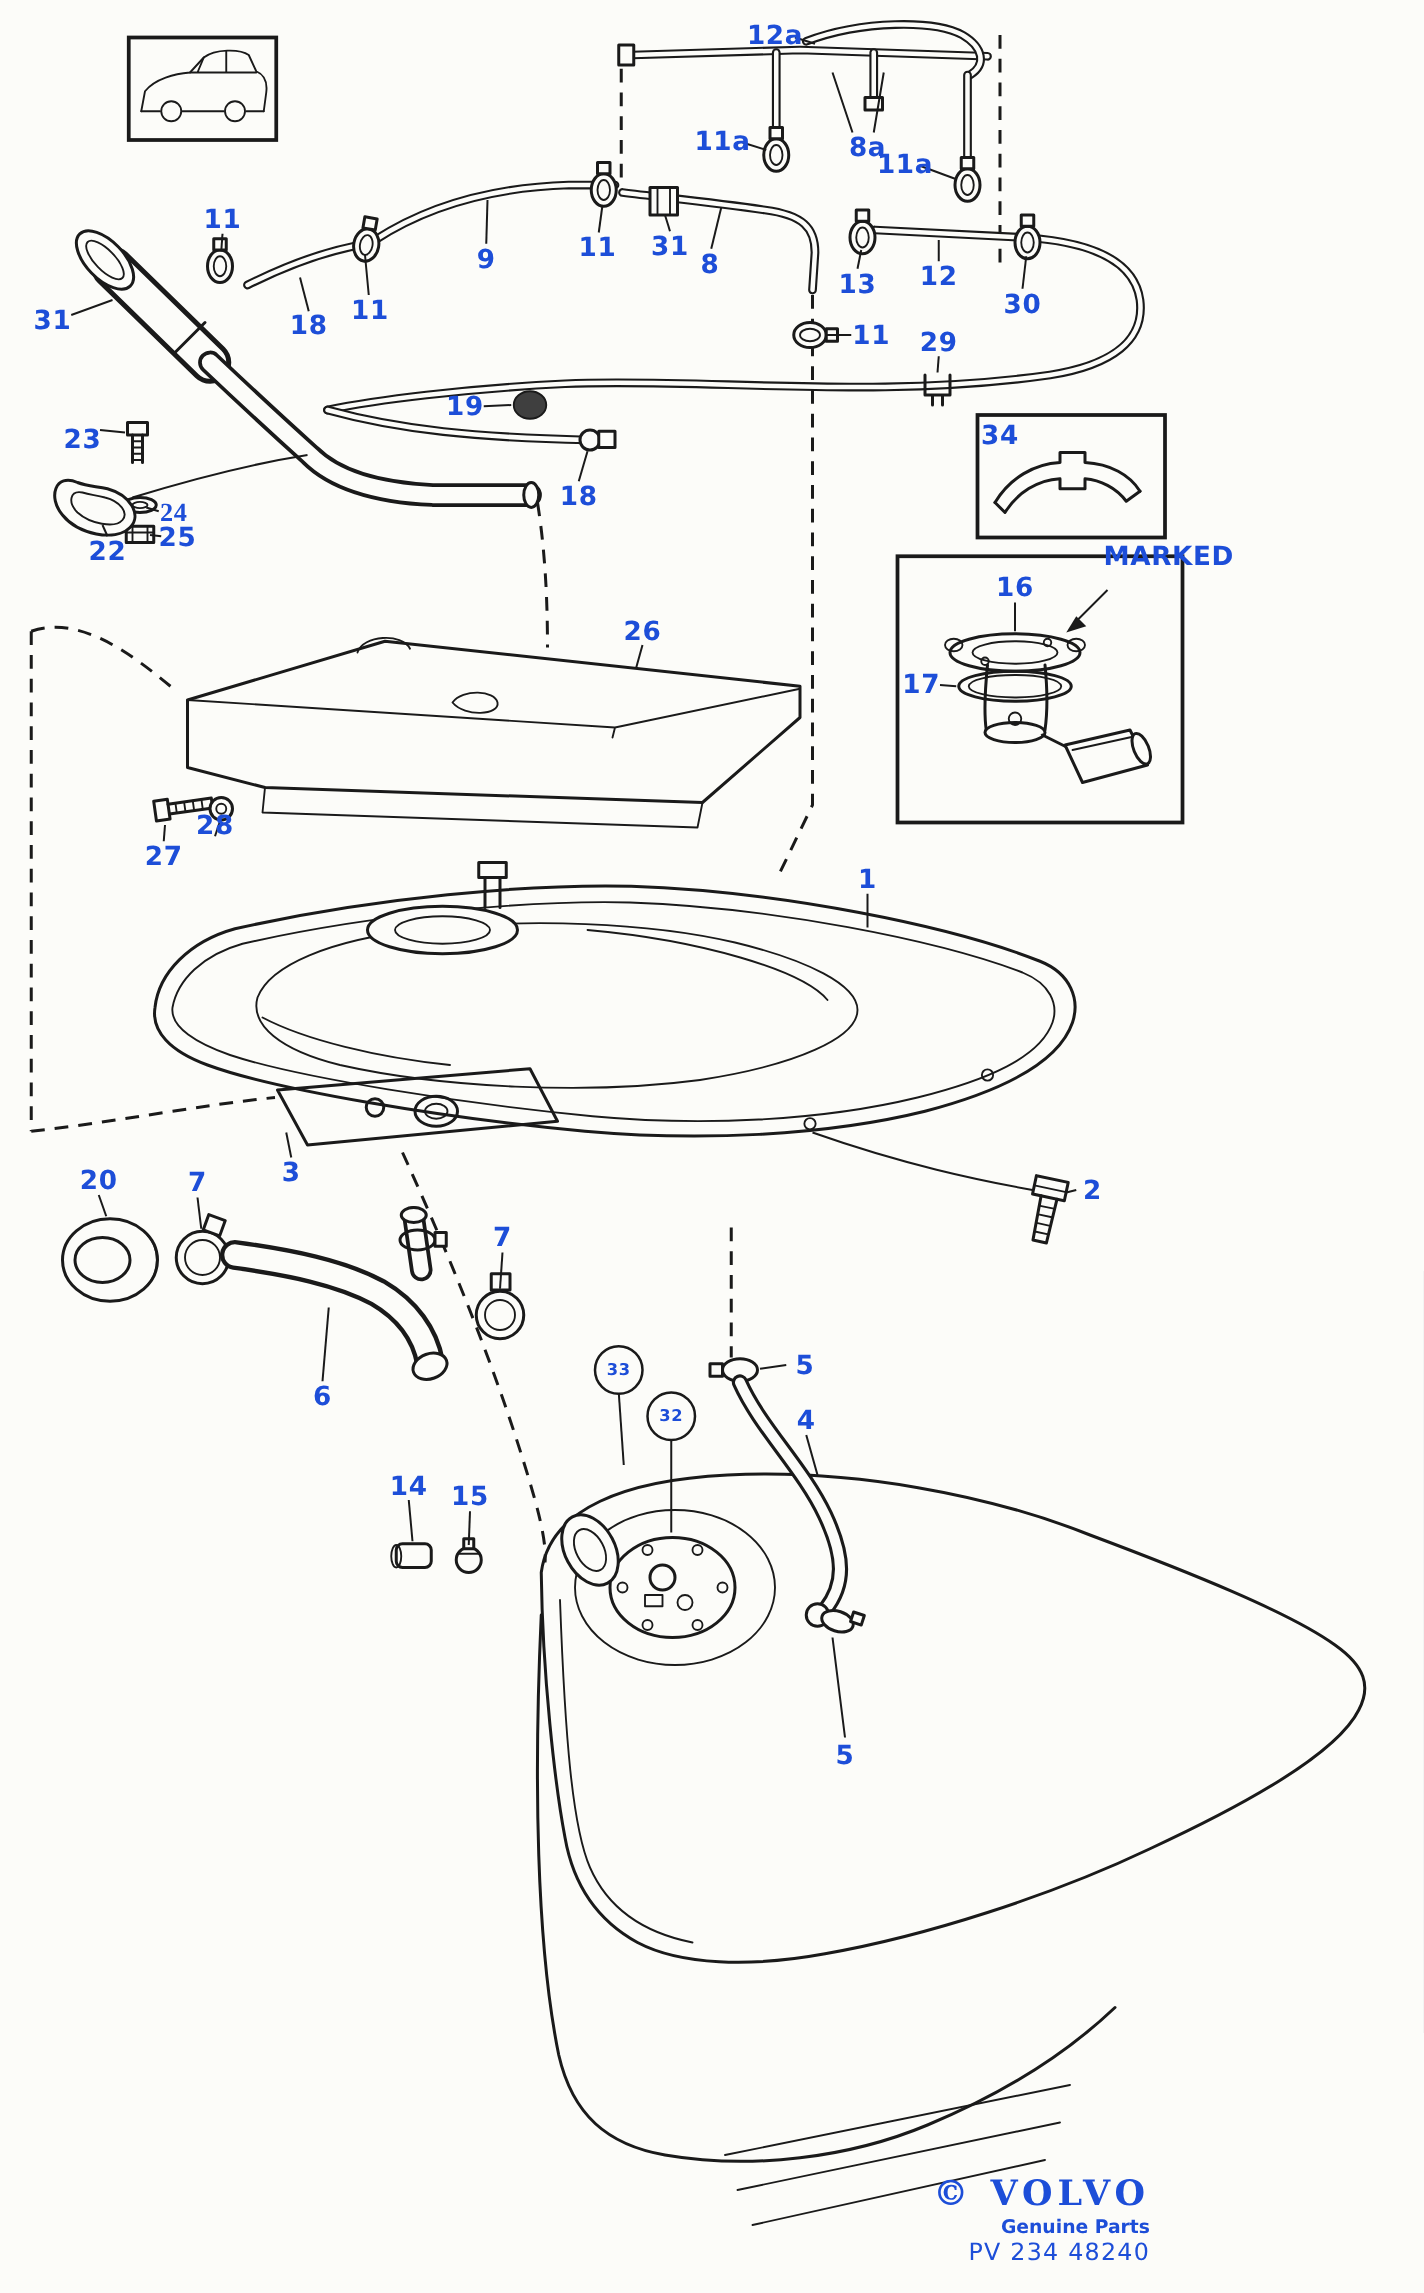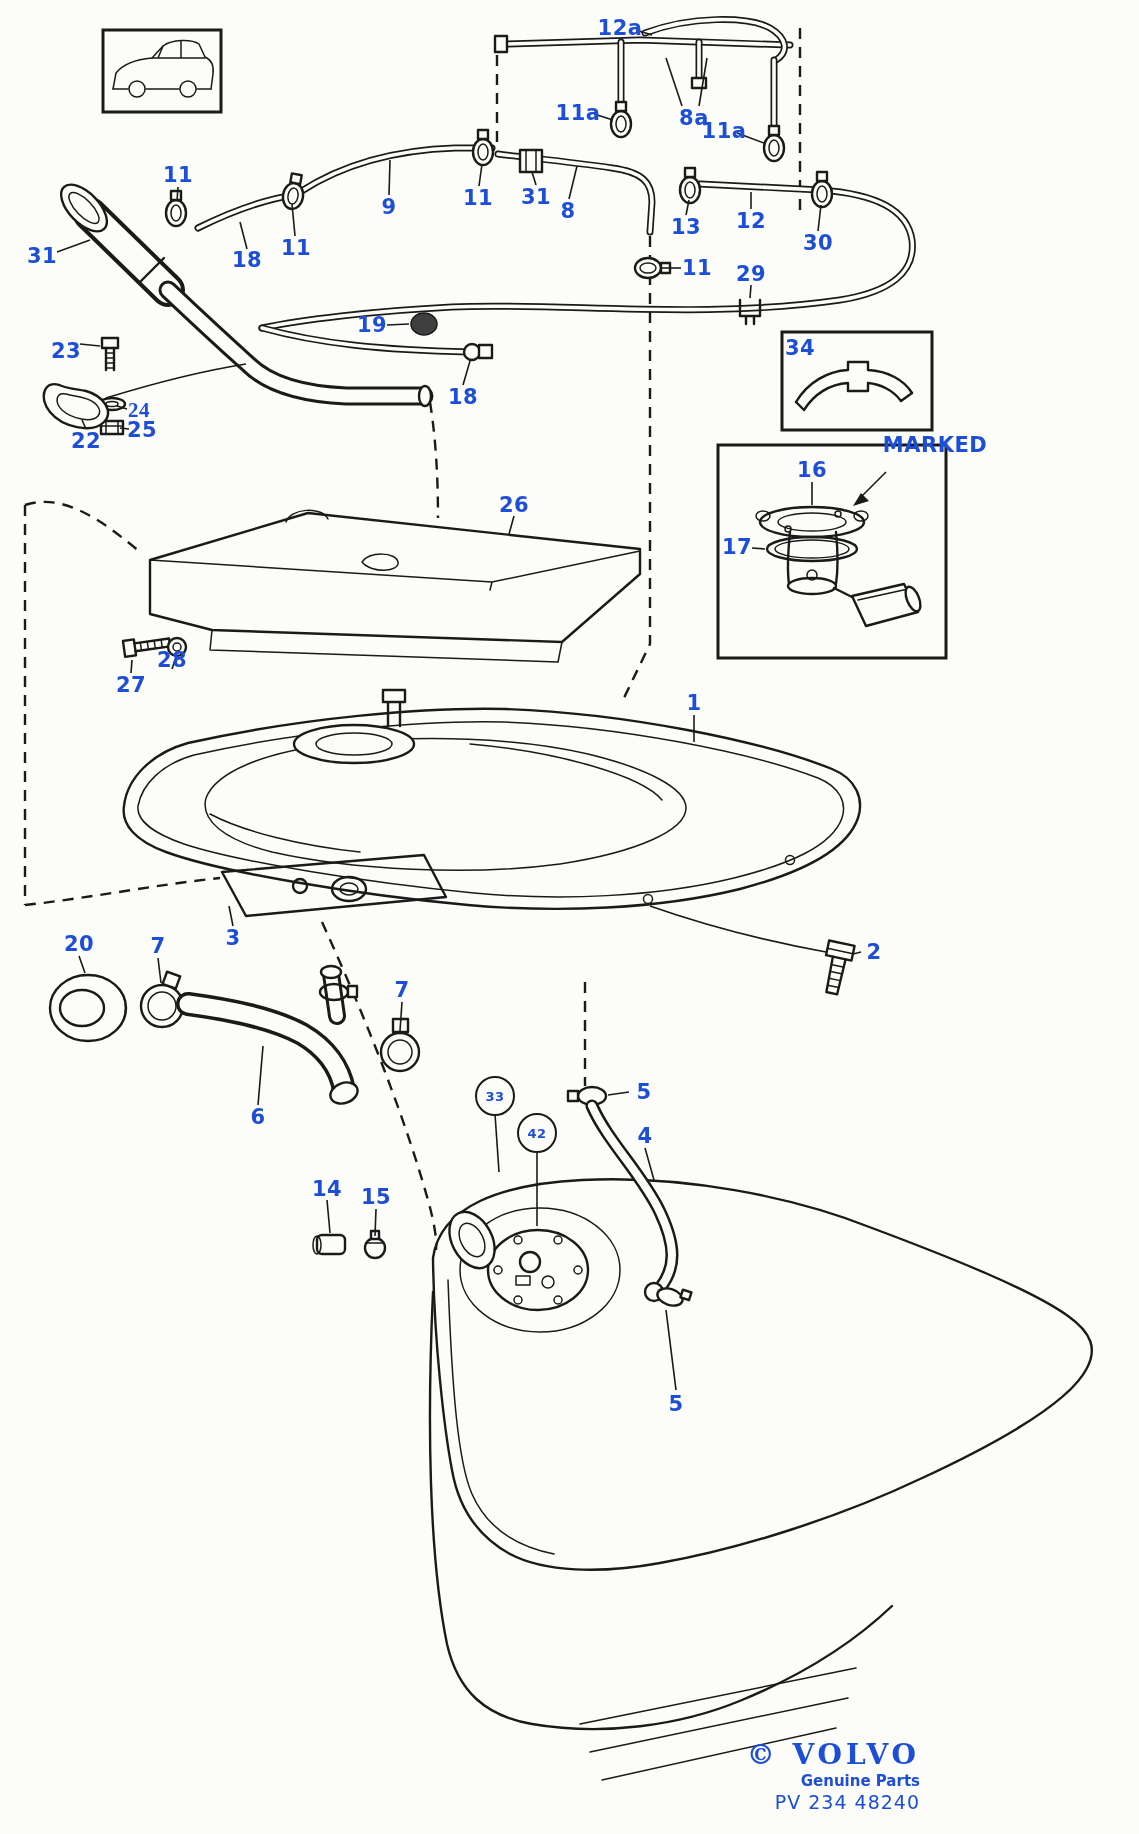--- a/index.html
+++ b/index.html
@@ -379,21 +379,21 @@
       <div class="part-label" style="left: 172px; top: 660px;">28</div>
       <div class="part-label" style="left: 694px; top: 703px;">1</div>
       <div class="part-label" style="left: 233px; top: 938px;">3</div>
       <div class="part-label" style="left: 874px; top: 952px;">2</div>
       <div class="part-label" style="left: 79px; top: 944px;">20</div>
       <div class="part-label" style="left: 158px; top: 946px;">7</div>
       <div class="part-label" style="left: 402px; top: 990px;">7</div>
       <div class="part-label" style="left: 258px; top: 1117px;">6</div>
       <div class="part-label" style="left: 644px; top: 1092px;">5</div>
       <div class="part-label circled" style="left: 495px; top: 1096px;">33</div>
-      <div class="part-label circled" style="left: 537px; top: 1133px;">42</div>
+      <div class="part-label circled" style="left: 537px; top: 1133px;">32</div>
       <div class="part-label" style="left: 645px; top: 1136px;">4</div>
       <div class="part-label" style="left: 327px; top: 1189px;">14</div>
       <div class="part-label" style="left: 376px; top: 1197px;">15</div>
       <div class="part-label" style="left: 676px; top: 1404px;">5</div>
     </div>
 
   <div class="branding">
     <div class="volvo">© VOLVO</div>
     <div class="genuine">Genuine Parts</div>
     <div class="pv">PV 234 48240</div>

